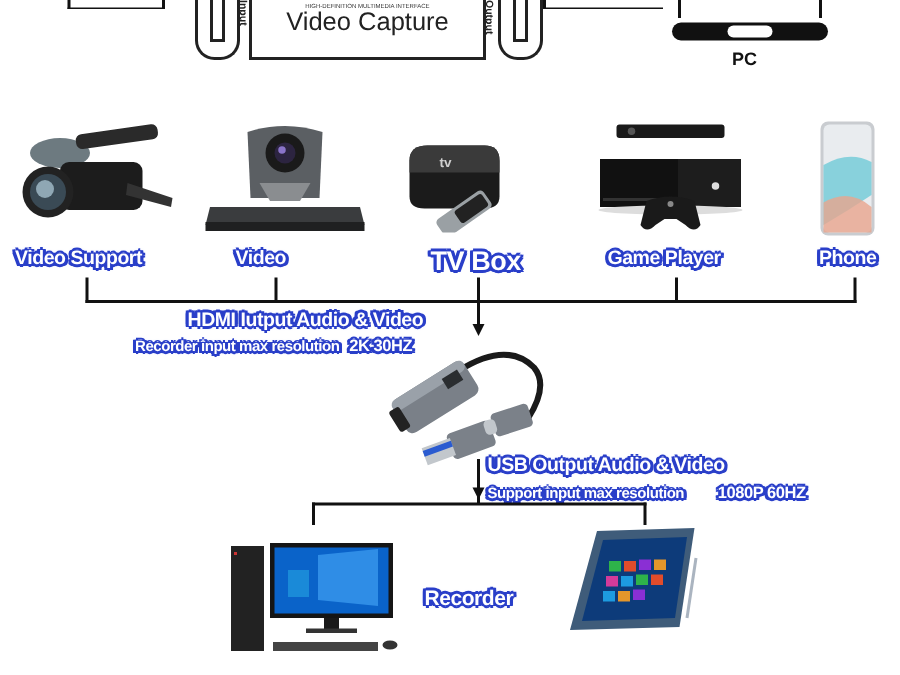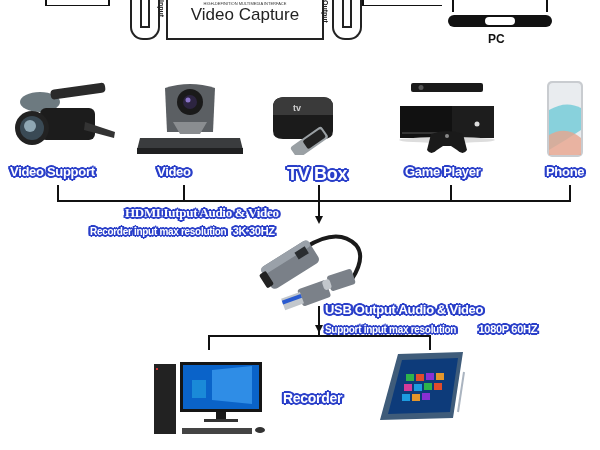--- a/index.html
+++ b/index.html
@@ -125,24 +125,24 @@
 
 <div class="line" style="left:57px;top:185px;width:2px;height:17px;"></div>
 <div class="line" style="left:183px;top:185px;width:2px;height:17px;"></div>
 <div class="line" style="left:318px;top:185px;width:2px;height:17px;"></div>
 <div class="line" style="left:450px;top:185px;width:2px;height:17px;"></div>
 <div class="line" style="left:569px;top:185px;width:2px;height:17px;"></div>
 <div class="line" style="left:57px;top:200px;width:514px;height:2px;"></div>
 <div class="line" style="left:318px;top:200px;width:2px;height:18px;"></div>
 <div class="arrow" style="left:315px;top:216px;"></div>
 
-<div class="lbl" style="left:125px;top:205px;font-size:13px;font-family:Liberation Serif, serif;">HDMI Iutput Audio &amp; Video</div>
+<div class="lbl" style="left:125px;top:205px;font-size:13px;">HDMI Iutput Audio &amp; Video</div>
 <div style="position:absolute;left:90px;top:221px;white-space:nowrap;">
   <span class="lbl" style="position:relative;font-size:10px;">Recorder input max resolution</span>
-  <span class="lbl" style="position:relative;font-size:11px;margin-left:2px;">3K 30HZ</span>
+  <span class="lbl" style="position:relative;font-size:11px;margin-left:2px;">2K 30HZ</span>
 </div>
 
 <div class="dev" style="left:258px;top:225px;width:112px;height:92px;">
   <svg width="112" height="92" viewBox="0 0 112 92">
     <path d="M48 22 Q80 2 98 20 Q108 32 94 54" fill="none" stroke="#1a1a1a" stroke-width="4"></path>
     <g transform="rotate(-32 30 40)">
       <rect x="4" y="28" width="56" height="26" rx="5" fill="#7a8088"></rect>
       <rect x="4" y="28" width="56" height="8" rx="4" fill="#9aa1a9"></rect>
       <rect x="42" y="33" width="12" height="8" fill="#2a2d30"></rect>
       <rect x="0" y="33" width="8" height="16" rx="2" fill="#222"></rect>

